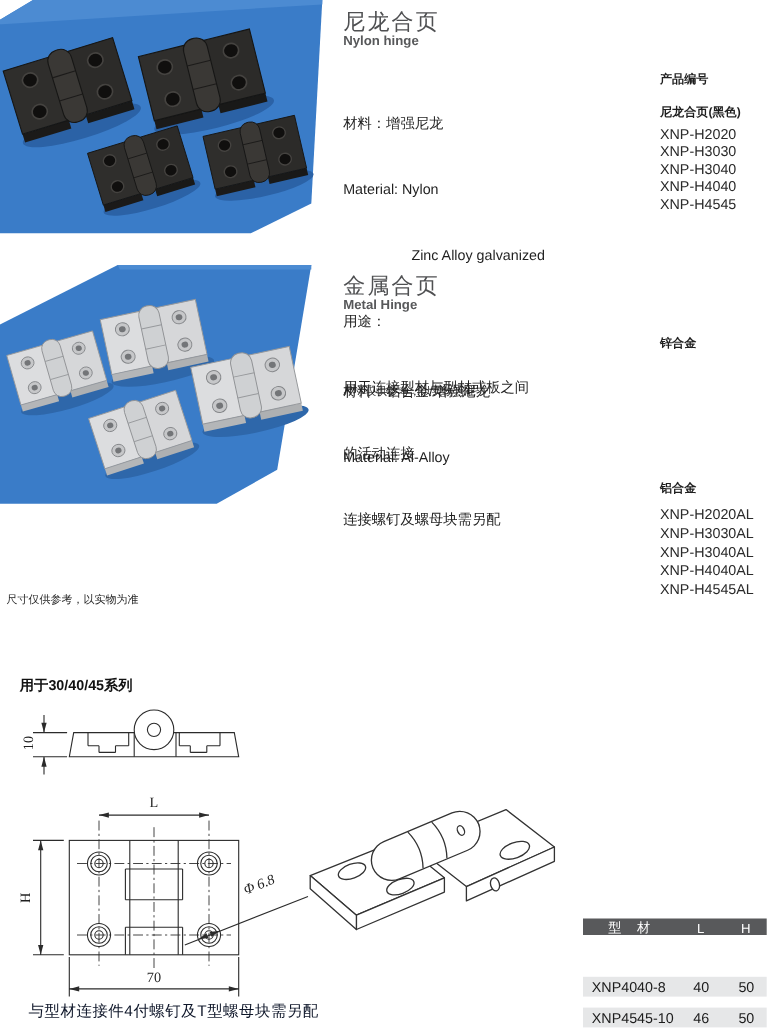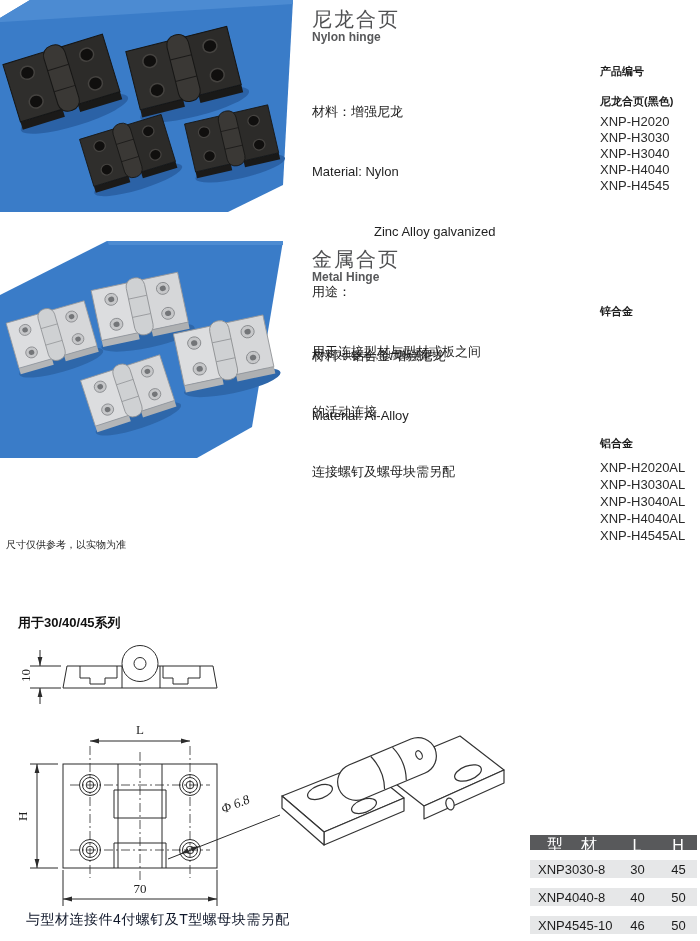--- a/index.html
+++ b/index.html
@@ -14,21 +14,21 @@
   .codes{font-size:13px;color:#2a2a2a;}
   .codes div{height:16px;line-height:16px;}
   .codes17 div{height:17px;line-height:17px;}
   .note13{font-size:10px;color:#1f1f1f;}
   .series{font-size:13px;font-weight:bold;color:#111;}
   .bottomnote{font-size:14px;color:#0f172a;letter-spacing:0.5px;}
   
   .ptable{position:absolute;left:530px;top:835px;width:167px;height:100px;}
   .thead{position:absolute;left:0;top:0;width:167px;height:15px;background:#58595b;
          display:grid;grid-template-columns:85px 45px 37px;align-items:center;}
-  .thead div{color:#ffffff;font-size:16px;text-align:center;letter-spacing:1px;}
+  .thead div{color:#ffffff;font-size:12px;text-align:center;letter-spacing:1px;}
   .trow{position:absolute;left:0;width:167px;height:18px;background:#e6e7e8;
         display:grid;grid-template-columns:85px 45px 37px;align-items:center;font-size:13px;color:#1c1c1c;}
   .trow .model{padding-left:8px;text-align:left;}
   .trow div{text-align:center;}
   svg text{font-family:"Liberation Serif","DejaVu Serif",serif;font-size:13px;fill:#1f1f1f;}
 </style>
 </head>
 <body>
 
 <div id="page">
@@ -223,25 +223,20 @@
       <ellipse cx="147" cy="29" rx="3" ry="4.5" transform="rotate(-25 147 29)"></ellipse>
     </g>
   </svg>
 
   <div class="ptable">
     <div class="thead">
       <div>型　材</div>
       <div>L</div>
       <div>H</div>
     </div>
-    <div class="trow" style="top:25px">
-      <div class="model">XNP3030-8</div>
-      <div>30</div>
-      <div>45</div>
-    </div>
     <div class="trow" style="top:53px">
       <div class="model">XNP4040-8</div>
       <div>40</div>
       <div>50</div>
     </div>
     <div class="trow" style="top:81px">
       <div class="model">XNP4545-10</div>
       <div>46</div>
       <div>50</div>
     </div>

